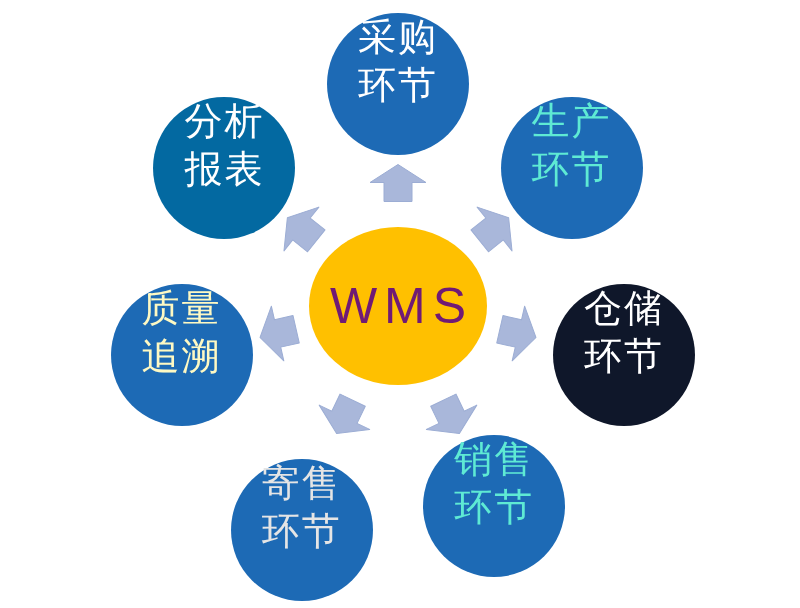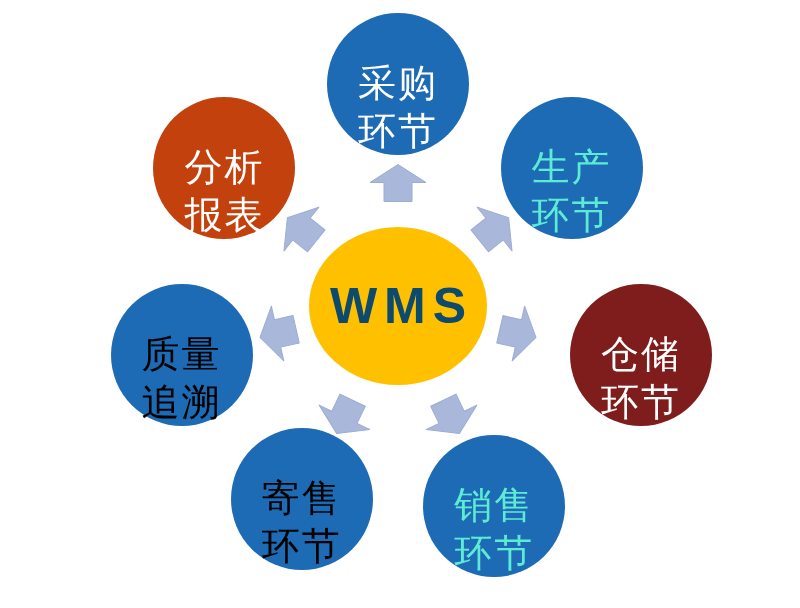--- a/index.html
+++ b/index.html
@@ -42,21 +42,21 @@
     margin-left: 7px; 
     line-height: 1;
     user-select: none;
   }
   .node {
     position: absolute;
     width: 142px;
     height: 142px;
     border-radius: 50%;
     display: flex;
-    align-items: flex-end;
+    align-items: flex-start;
     justify-content: center;
     text-align: center;
   }
   .node .node-label {
     white-space: pre-line;
     font-size: 38px;
     line-height: 48px;
     letter-spacing: 2px;
     font-weight: 300;
     user-select: none;
@@ -70,44 +70,44 @@
       <polygon points="30,1 58,19 44,19 44,38 16,38 16,19 2,19" fill="#a9b7da" stroke="#9cadd4" stroke-width="1" stroke-linejoin="round" transform="translate(398,183) rotate(0) translate(-30,-19.5)"></polygon>
       <polygon points="30,1 58,19 44,19 44,38 16,38 16,19 2,19" fill="#a9b7da" stroke="#9cadd4" stroke-width="1" stroke-linejoin="round" transform="translate(494.167184427729,229.3131521103967) rotate(51.43) translate(-30,-19.5)"></polygon>
       <polygon points="30,1 58,19 44,19 44,38 16,38 16,19 2,19" fill="#a9b7da" stroke="#9cadd4" stroke-width="1" stroke-linejoin="round" transform="translate(517.9147681980598,333.37605464645276) rotate(102.86) translate(-30,-19.5)"></polygon>
       <polygon points="30,1 58,19 44,19 44,38 16,38 16,19 2,19" fill="#a9b7da" stroke="#9cadd4" stroke-width="1" stroke-linejoin="round" transform="translate(451.3594105075825,416.82316233659503) rotate(154.29000000000002) translate(-30,-19.5)"></polygon>
       <polygon points="30,1 58,19 44,19 44,38 16,38 16,19 2,19" fill="#a9b7da" stroke="#9cadd4" stroke-width="1" stroke-linejoin="round" transform="translate(344.6405894924175,416.82316233659503) rotate(205.70999999999998) translate(-30,-19.5)"></polygon>
       <polygon points="30,1 58,19 44,19 44,38 16,38 16,19 2,19" fill="#a9b7da" stroke="#9cadd4" stroke-width="1" stroke-linejoin="round" transform="translate(278.08523180194015,333.3760546464528) rotate(257.14) translate(-30,-19.5)"></polygon>
       <polygon points="30,1 58,19 44,19 44,38 16,38 16,19 2,19" fill="#a9b7da" stroke="#9cadd4" stroke-width="1" stroke-linejoin="round" transform="translate(301.832815572271,229.3131521103967) rotate(-51.43000000000001) translate(-30,-19.5)"></polygon>
     </svg>
 
   <div class="center-node" style="background: rgb(255, 192, 0);">
-    <span class="center-label" style="color: #0c4a6e; font-weight: bold;">WMS</span>
+    <span class="center-label" style="color: #701a75;">WMS</span>
   </div>
 
 <div class="node" style="left: 327px; top: 13px; background: rgb(29, 106, 181); color: rgb(255, 255, 255);">
       <span class="node-label">采购
 环节</span>
     </div>
     <div class="node" style="left: 500.57px; top: 96.5896px; background: rgb(29, 106, 181); color: #5eead4;">
       <span class="node-label">生产
 环节</span>
     </div>
-    <div class="node" style="left: 570px; top: 284.41px; background: #7f1d1d; color: rgb(255, 255, 255);">
+    <div class="node" style="left: 553px; top: 284.41px; background: #0f172a; color: rgb(255, 255, 255);">
       <span class="node-label">仓储
 环节</span>
     </div>
     <div class="node" style="left: 423.307px; top: 435.022px; background: rgb(29, 106, 181); color: #5eead4;">
       <span class="node-label">销售
 环节</span>
     </div>
-    <div class="node" style="left: 230.693px; top: 428px; background: rgb(29, 106, 181); color: #000000;">
+    <div class="node" style="left: 230.693px; top: 459px; background: rgb(29, 106, 181); color: #e5e5e5;">
       <span class="node-label">寄售
 环节</span>
     </div>
-    <div class="node" style="left: 110.568px; top: 284.41px; background: rgb(29, 106, 181); color: #000000;">
+    <div class="node" style="left: 110.568px; top: 284.41px; background: rgb(29, 106, 181); color: #fef9c3;">
       <span class="node-label">质量
 追溯</span>
     </div>
-    <div class="node" style="left: 153.43px; top: 96.5896px; background: #c2410c; color: rgb(255, 255, 255);">
+    <div class="node" style="left: 153.43px; top: 96.5896px; background: #0369a1; color: rgb(255, 255, 255);">
       <span class="node-label">分析
 报表</span>
     </div>
   </div>
 
 </body></html>

